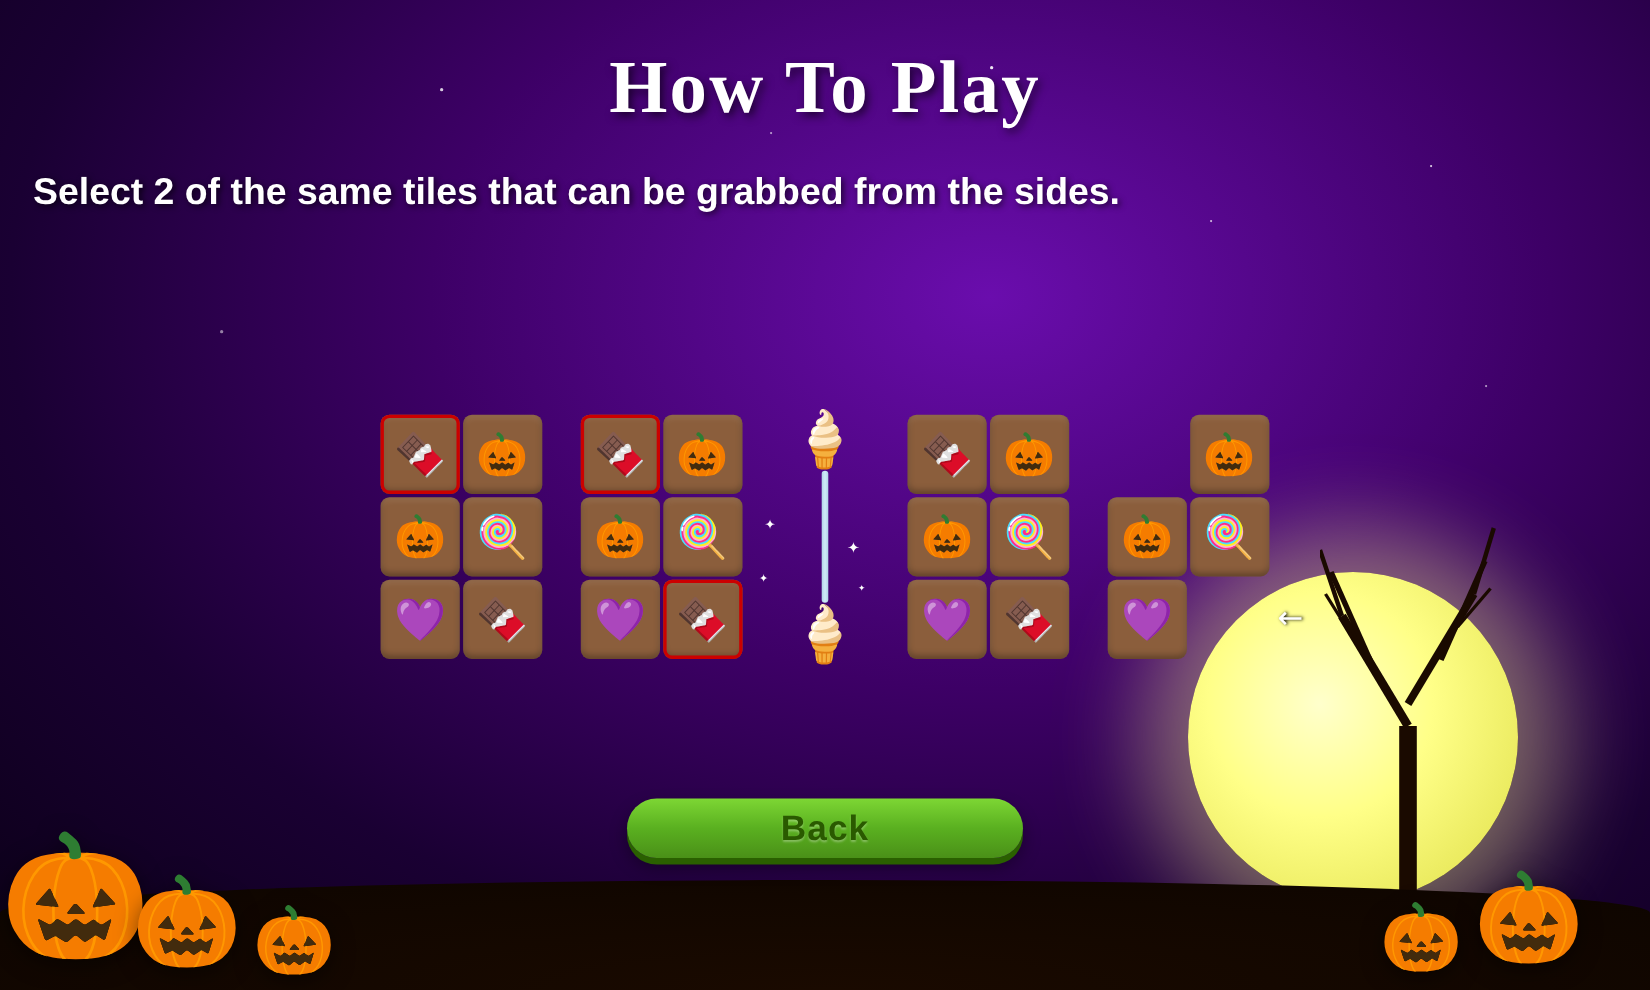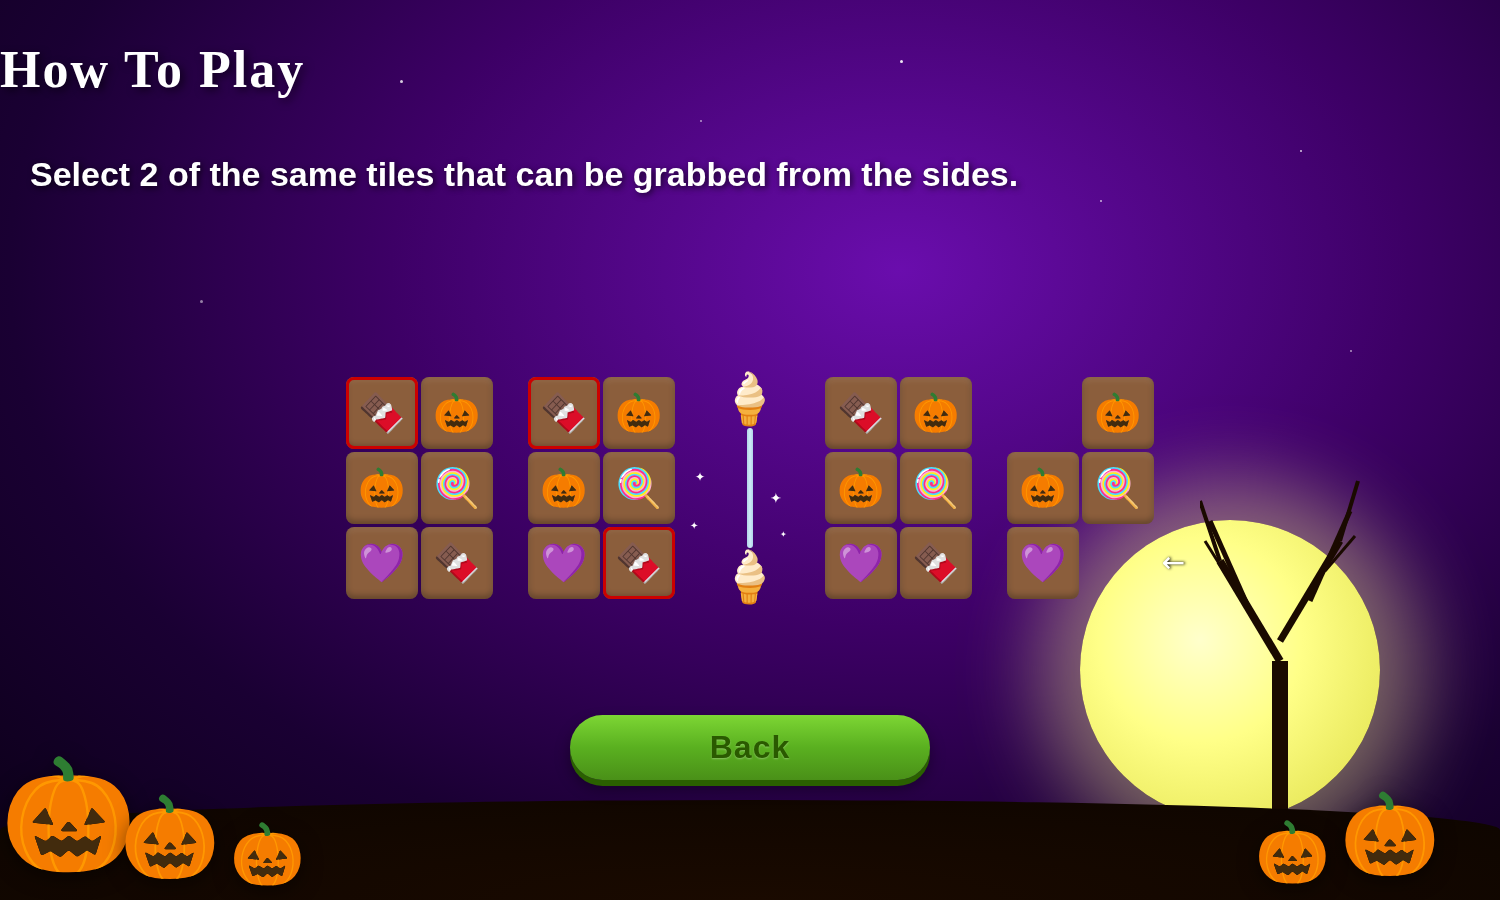--- a/index.html
+++ b/index.html
@@ -52,22 +52,22 @@
       font-size: 70px;
       filter: drop-shadow(0 5px 10px rgba(0,0,0,0.5));
     }
 
     
     .title {
       position: absolute;
       top: 40px;
       left: 0;
       right: 0;
-      text-align: left;
-      font-size: 52px;
+      text-align: center;
+      font-size: 68px;
       color: white;
       font-family: 'Palatino Linotype', 'Book Antiqua', Palatino, serif;
       font-weight: bold;
       text-shadow: 3px 3px 8px rgba(0,0,0,0.6);
       letter-spacing: 2px;
     }
 
     
     .instruction {
       position: absolute;
@@ -159,21 +159,21 @@
       transform: rotate(-45deg);
     }
 
     
     .back-button {
       position: absolute;
       bottom: 120px;
       left: 50%;
       transform: translateX(-50%);
       width: 360px;
-      height: 65px;
+      height: 54px;
       background: linear-gradient(to bottom, #7dd634, #5ab020, #4a9018);
       border: none;
       border-radius: 35px;
       font-size: 32px;
       font-weight: bold;
       color: #2a5a00;
       cursor: pointer;
       box-shadow: 0 6px 0 #2a6000, 0 8px 15px rgba(0,0,0,0.4);
       text-shadow: 0 1px 2px rgba(255,255,255,0.3);
       letter-spacing: 1px;

